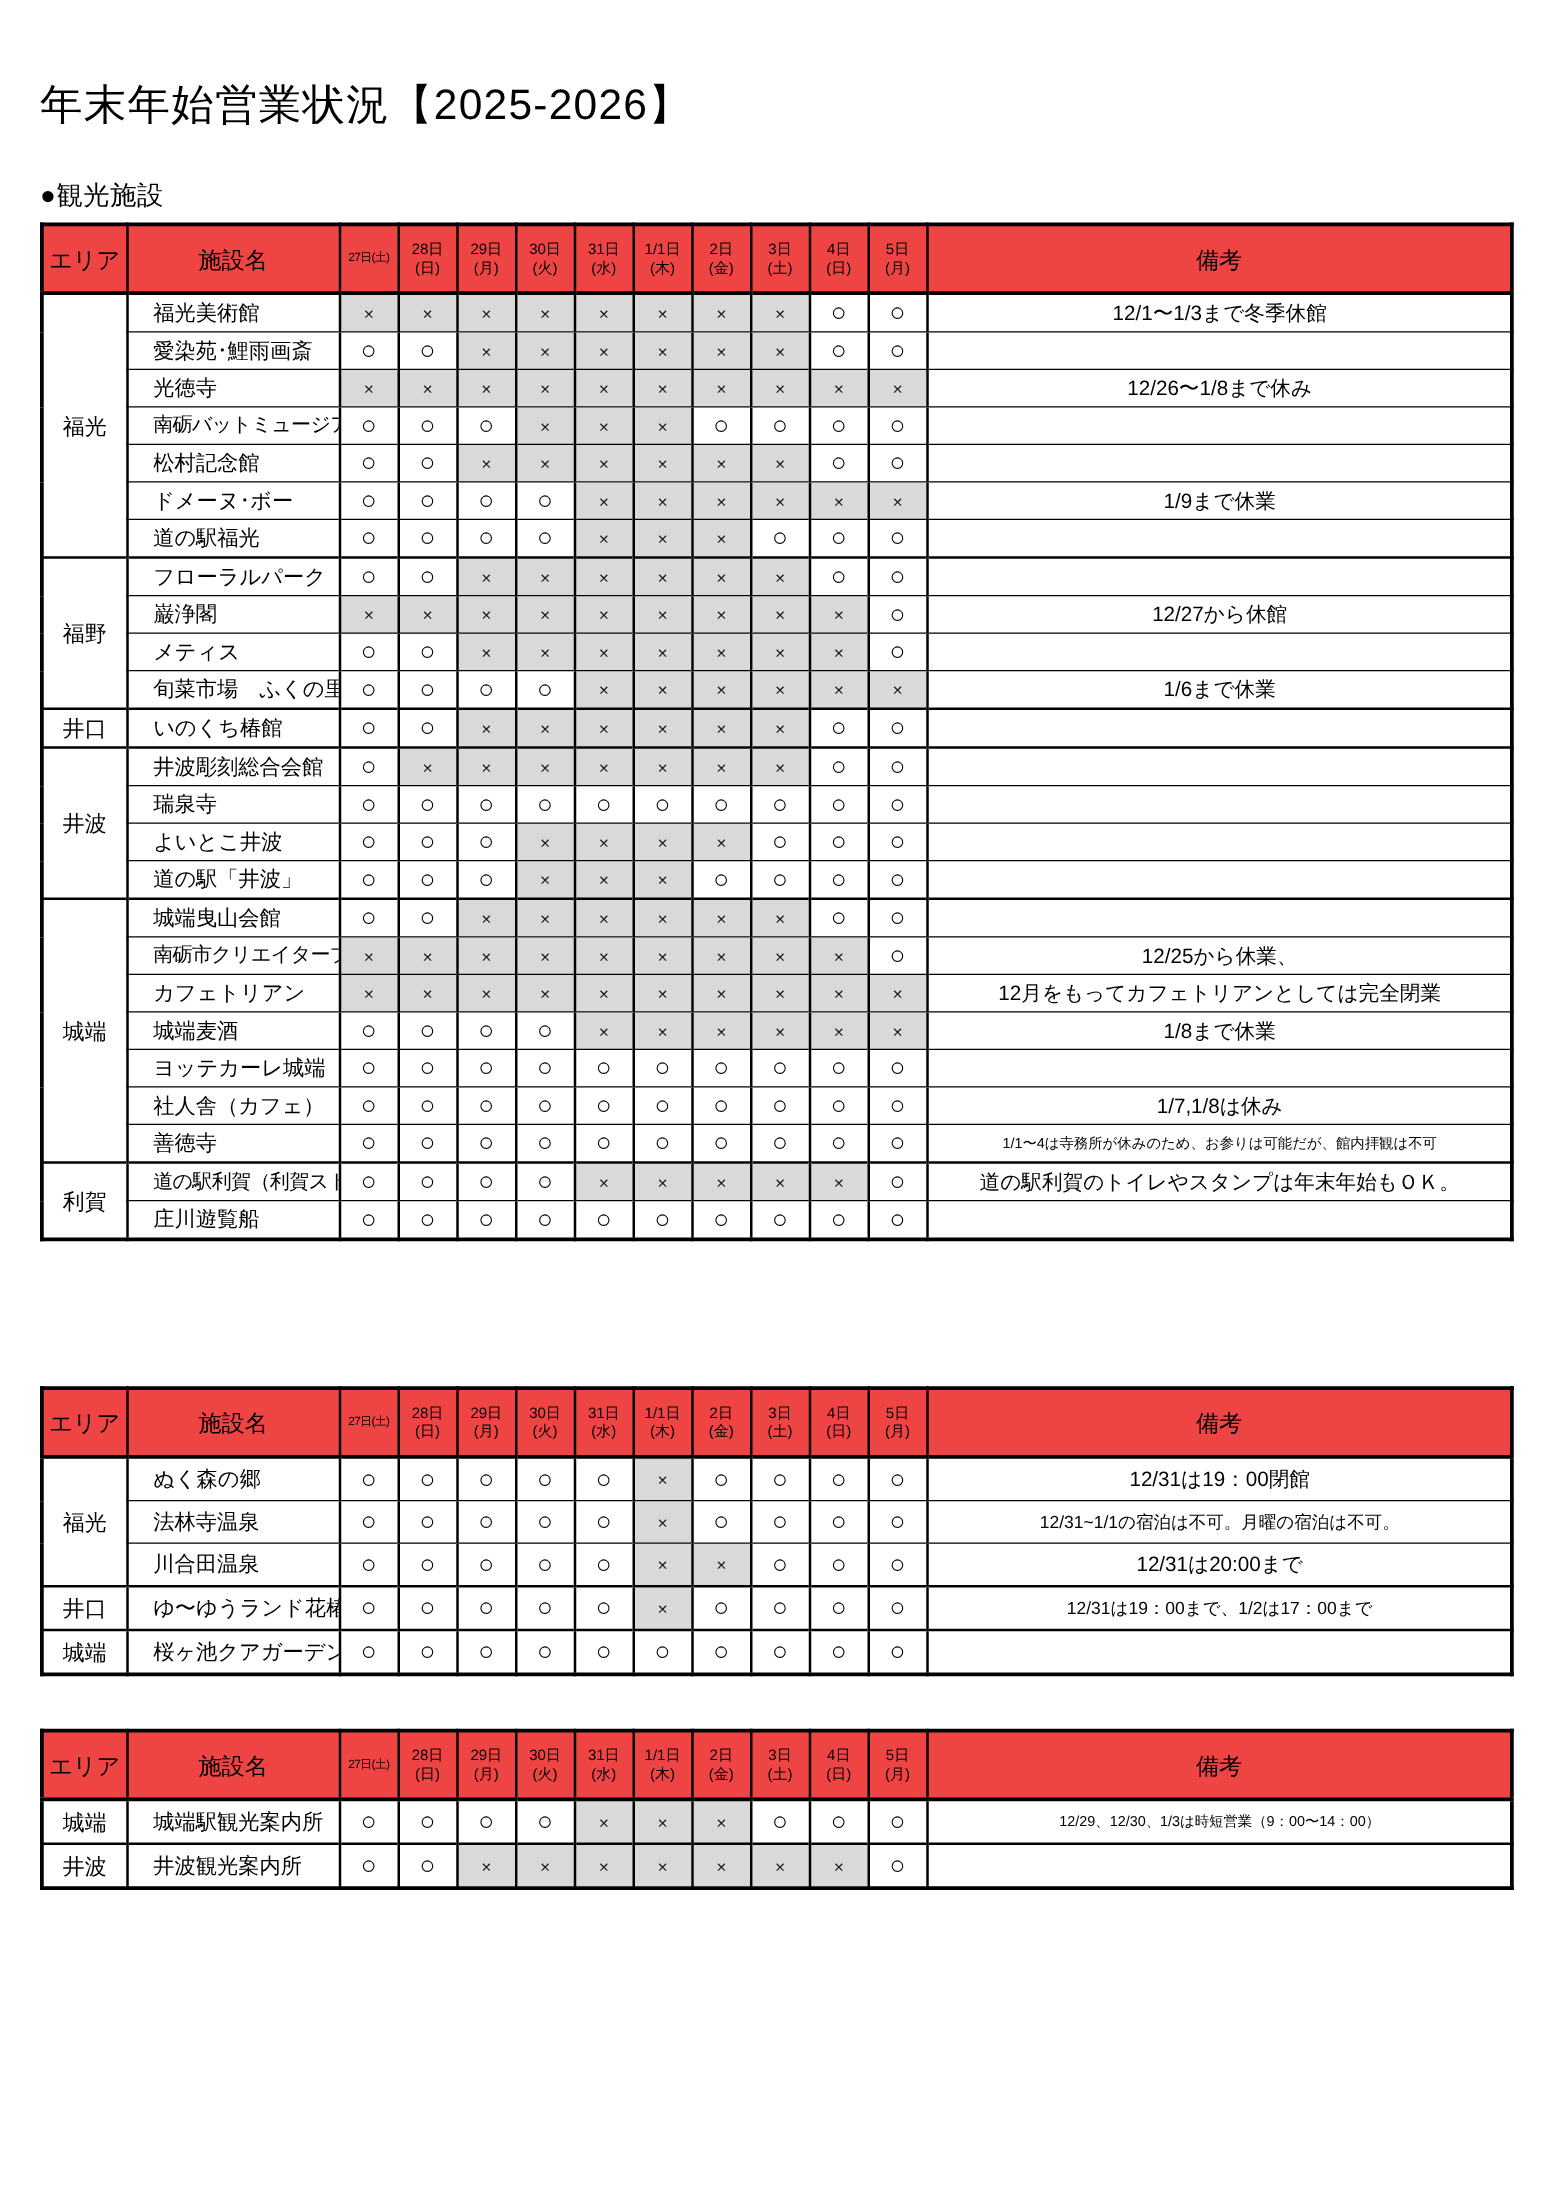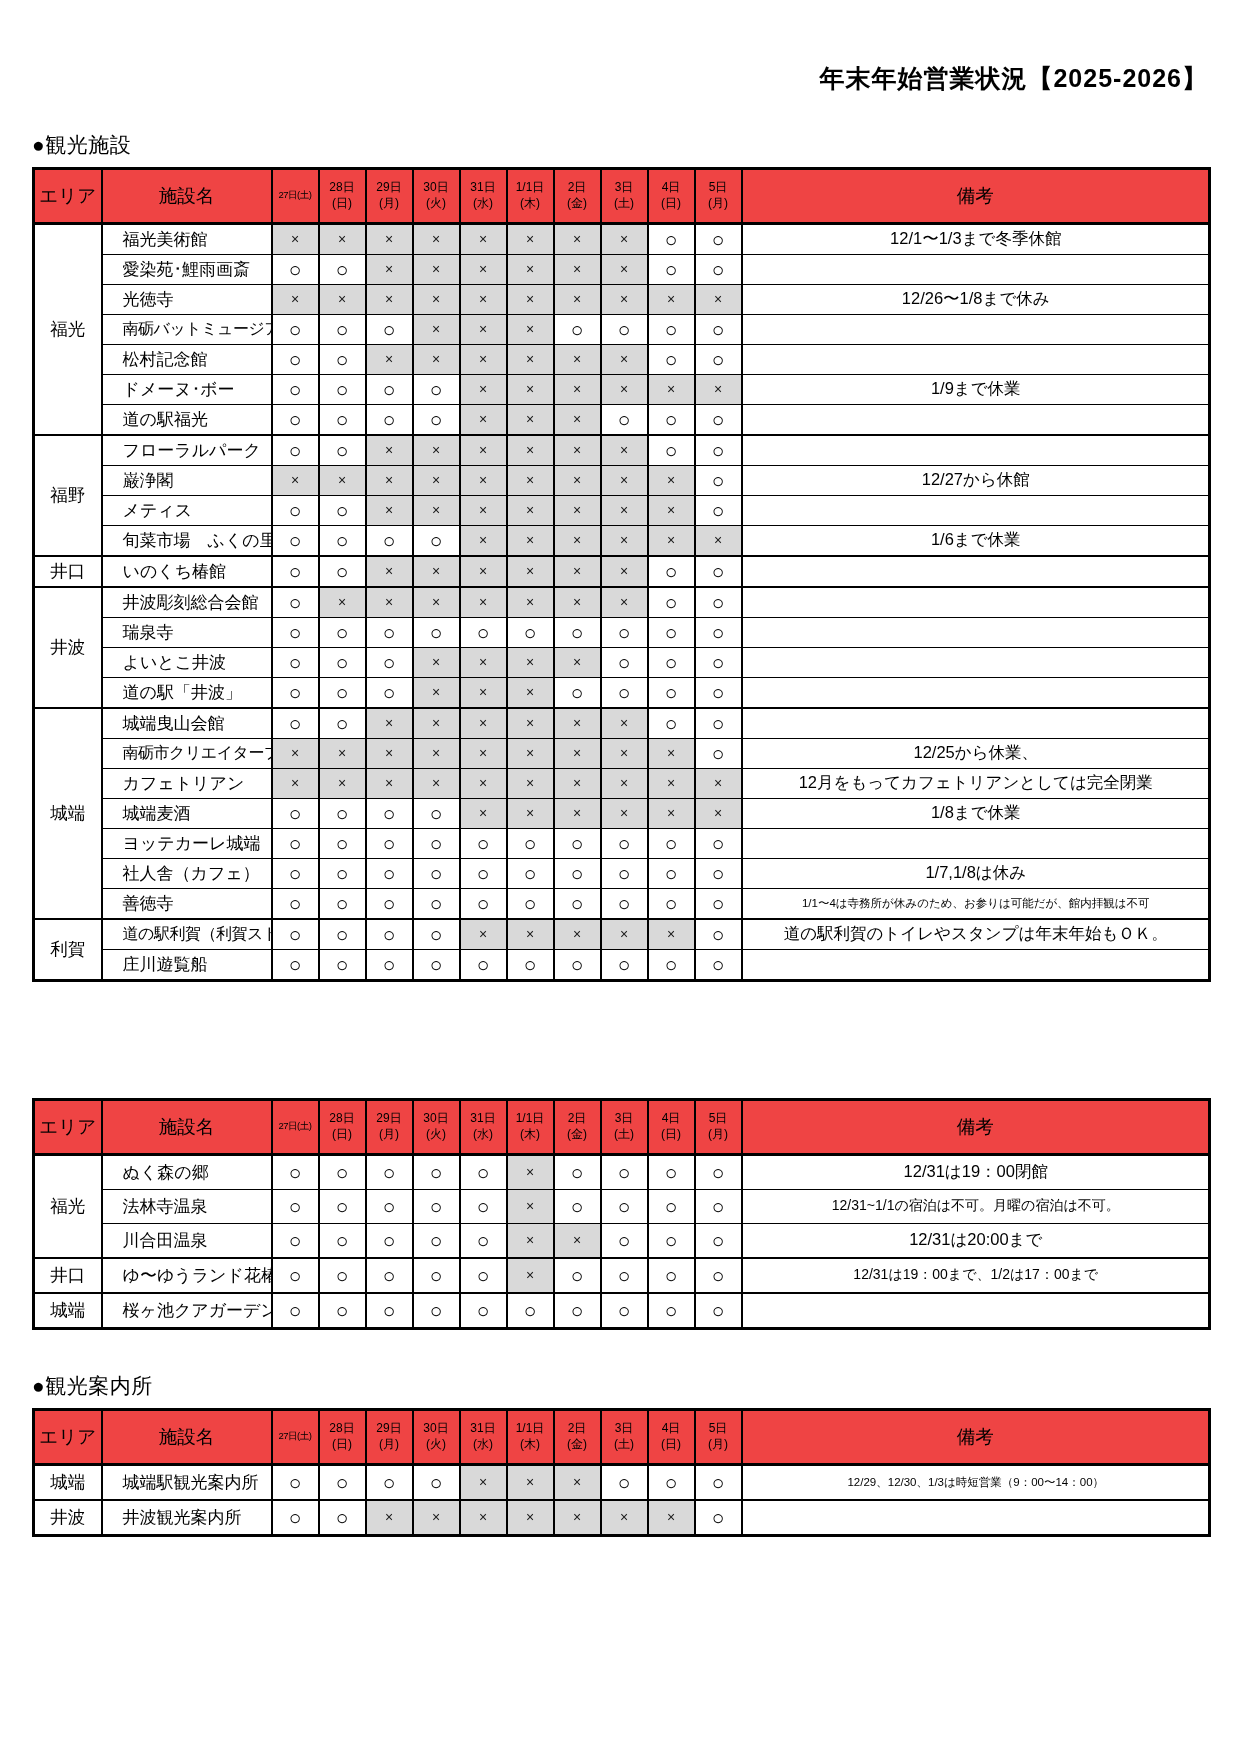--- a/index.html
+++ b/index.html
@@ -7,23 +7,23 @@
     padding: 0;
     background: #ffffff;
     font-family: "Liberation Sans", "DejaVu Sans", sans-serif;
     color: #000;
   }
   body { width: 1240px; height: 1754px; overflow: hidden; }
   .page { padding: 62px 32px 0 32px; box-sizing: border-box; }
 
   .title {
     margin: 0;
-    text-align: right;
-    font-size: 25px;
-    font-weight: 700;
+    text-align: left;
+    font-size: 34px;
+    font-weight: 400;
     letter-spacing: 1px;
     line-height: 1.3;
   }
 
   .section-head {
     display: flex;
     justify-content: space-between;
     align-items: flex-end;
     margin-bottom: 8px;
   }
@@ -604,23 +604,20 @@
             <td class="day">○</td>
             <td class="day">○</td>
             <td class="day">○</td>
             <td class="remark"></td>
           </tr>
         </tbody>
       </table>
   </div>
 
   <div class="section" id="sec2">
-    <div class="section-head">
-      <div class="section-label">●観光案内所</div>
-    </div>
     <table class="t2">
         <colgroup>
           <col style="width: 68px;">
           <col style="width: 170px;">
           <col style="width: 47px;">
           <col style="width: 47px;">
           <col style="width: 47px;">
           <col style="width: 47px;">
           <col style="width: 47px;">
           <col style="width: 47px;">

